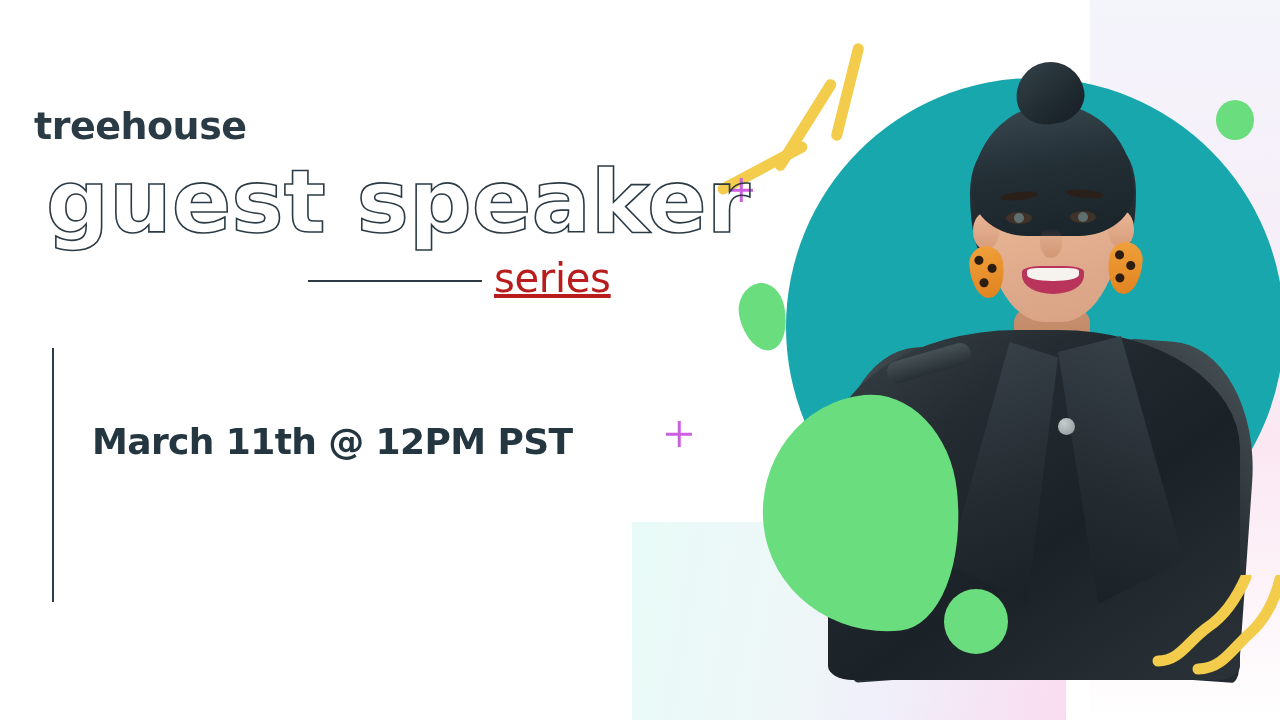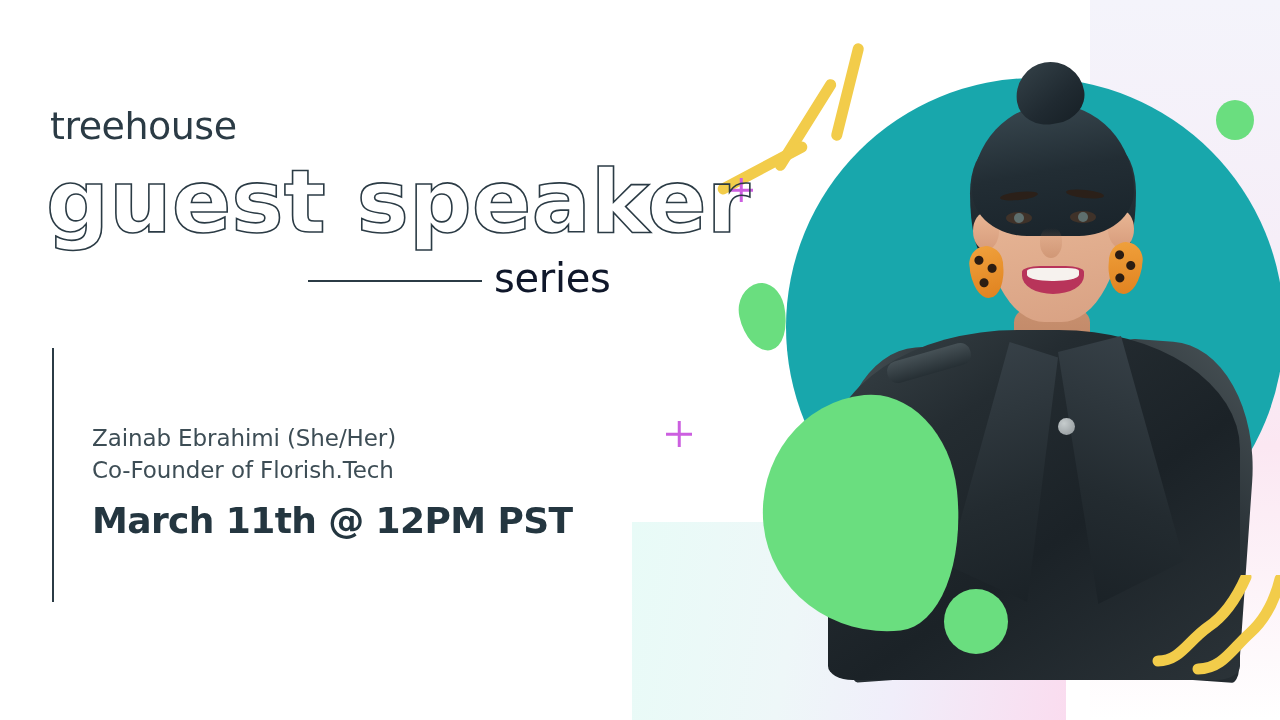--- a/index.html
+++ b/index.html
@@ -283,23 +283,23 @@
     background: #cc5fe0;
   }
   .plus::before { left: 50%; top: 0; width: 2.5px; height: 100%; transform: translateX(-50%); }
   .plus::after  { top: 50%; left: 0; height: 2.5px; width: 100%; transform: translateY(-50%); }
   .plus-1 { left: 729px; top: 178px; width: 24px; height: 24px; }
   .plus-2 { left: 666px; top: 421px; width: 26px; height: 26px; }
 
   
   .brand {
     position: absolute;
-    left: 50px; top: 107px;
+    left: 34px; top: 107px;
     font-size: 38px;
-    font-weight: 400;
+    font-weight: 700;
     letter-spacing: -0.5px;
     color: #2b3b45;
     line-height: 1;
   }
   .headline-outline {
     position: absolute;
     left: 46px; top: 158px;
     font-size: 88px;
     font-weight: 700;
     letter-spacing: 0px;
@@ -313,22 +313,23 @@
     left: 308px; top: 280px;
     width: 174px; height: 2px;
     background: #2b3b45;
   }
   .series {
     position: absolute;
     left: 494px; top: 258px;
     font-size: 40px;
     font-weight: 500;
     letter-spacing: -0.3px;
-    color: #0f172a;
+    color: #b91c1c;
     line-height: 1;
+    text-decoration: underline;
   }
 
   .vrule {
     position: absolute;
     left: 52px; top: 348px;
     width: 2px; height: 254px;
     background: #2b3b45;
   }
 
   .block {
@@ -428,20 +429,16 @@
   <div class="rule"></div>
 
   <div class="series">series</div>
 
   <div class="vrule"></div>
 
   <div class="block">
     <div class="talk-title">
       <br>
     </div>
-    <div class="speaker">
-      <div>Zainab Ebrahimi (She/Her)</div>
-      <div>Co-Founder of Florish.Tech</div>
-    </div>
     <div class="datetime">March 11th @ 12PM PST</div>
   </div>
 
 </div>
 
 </body></html>

